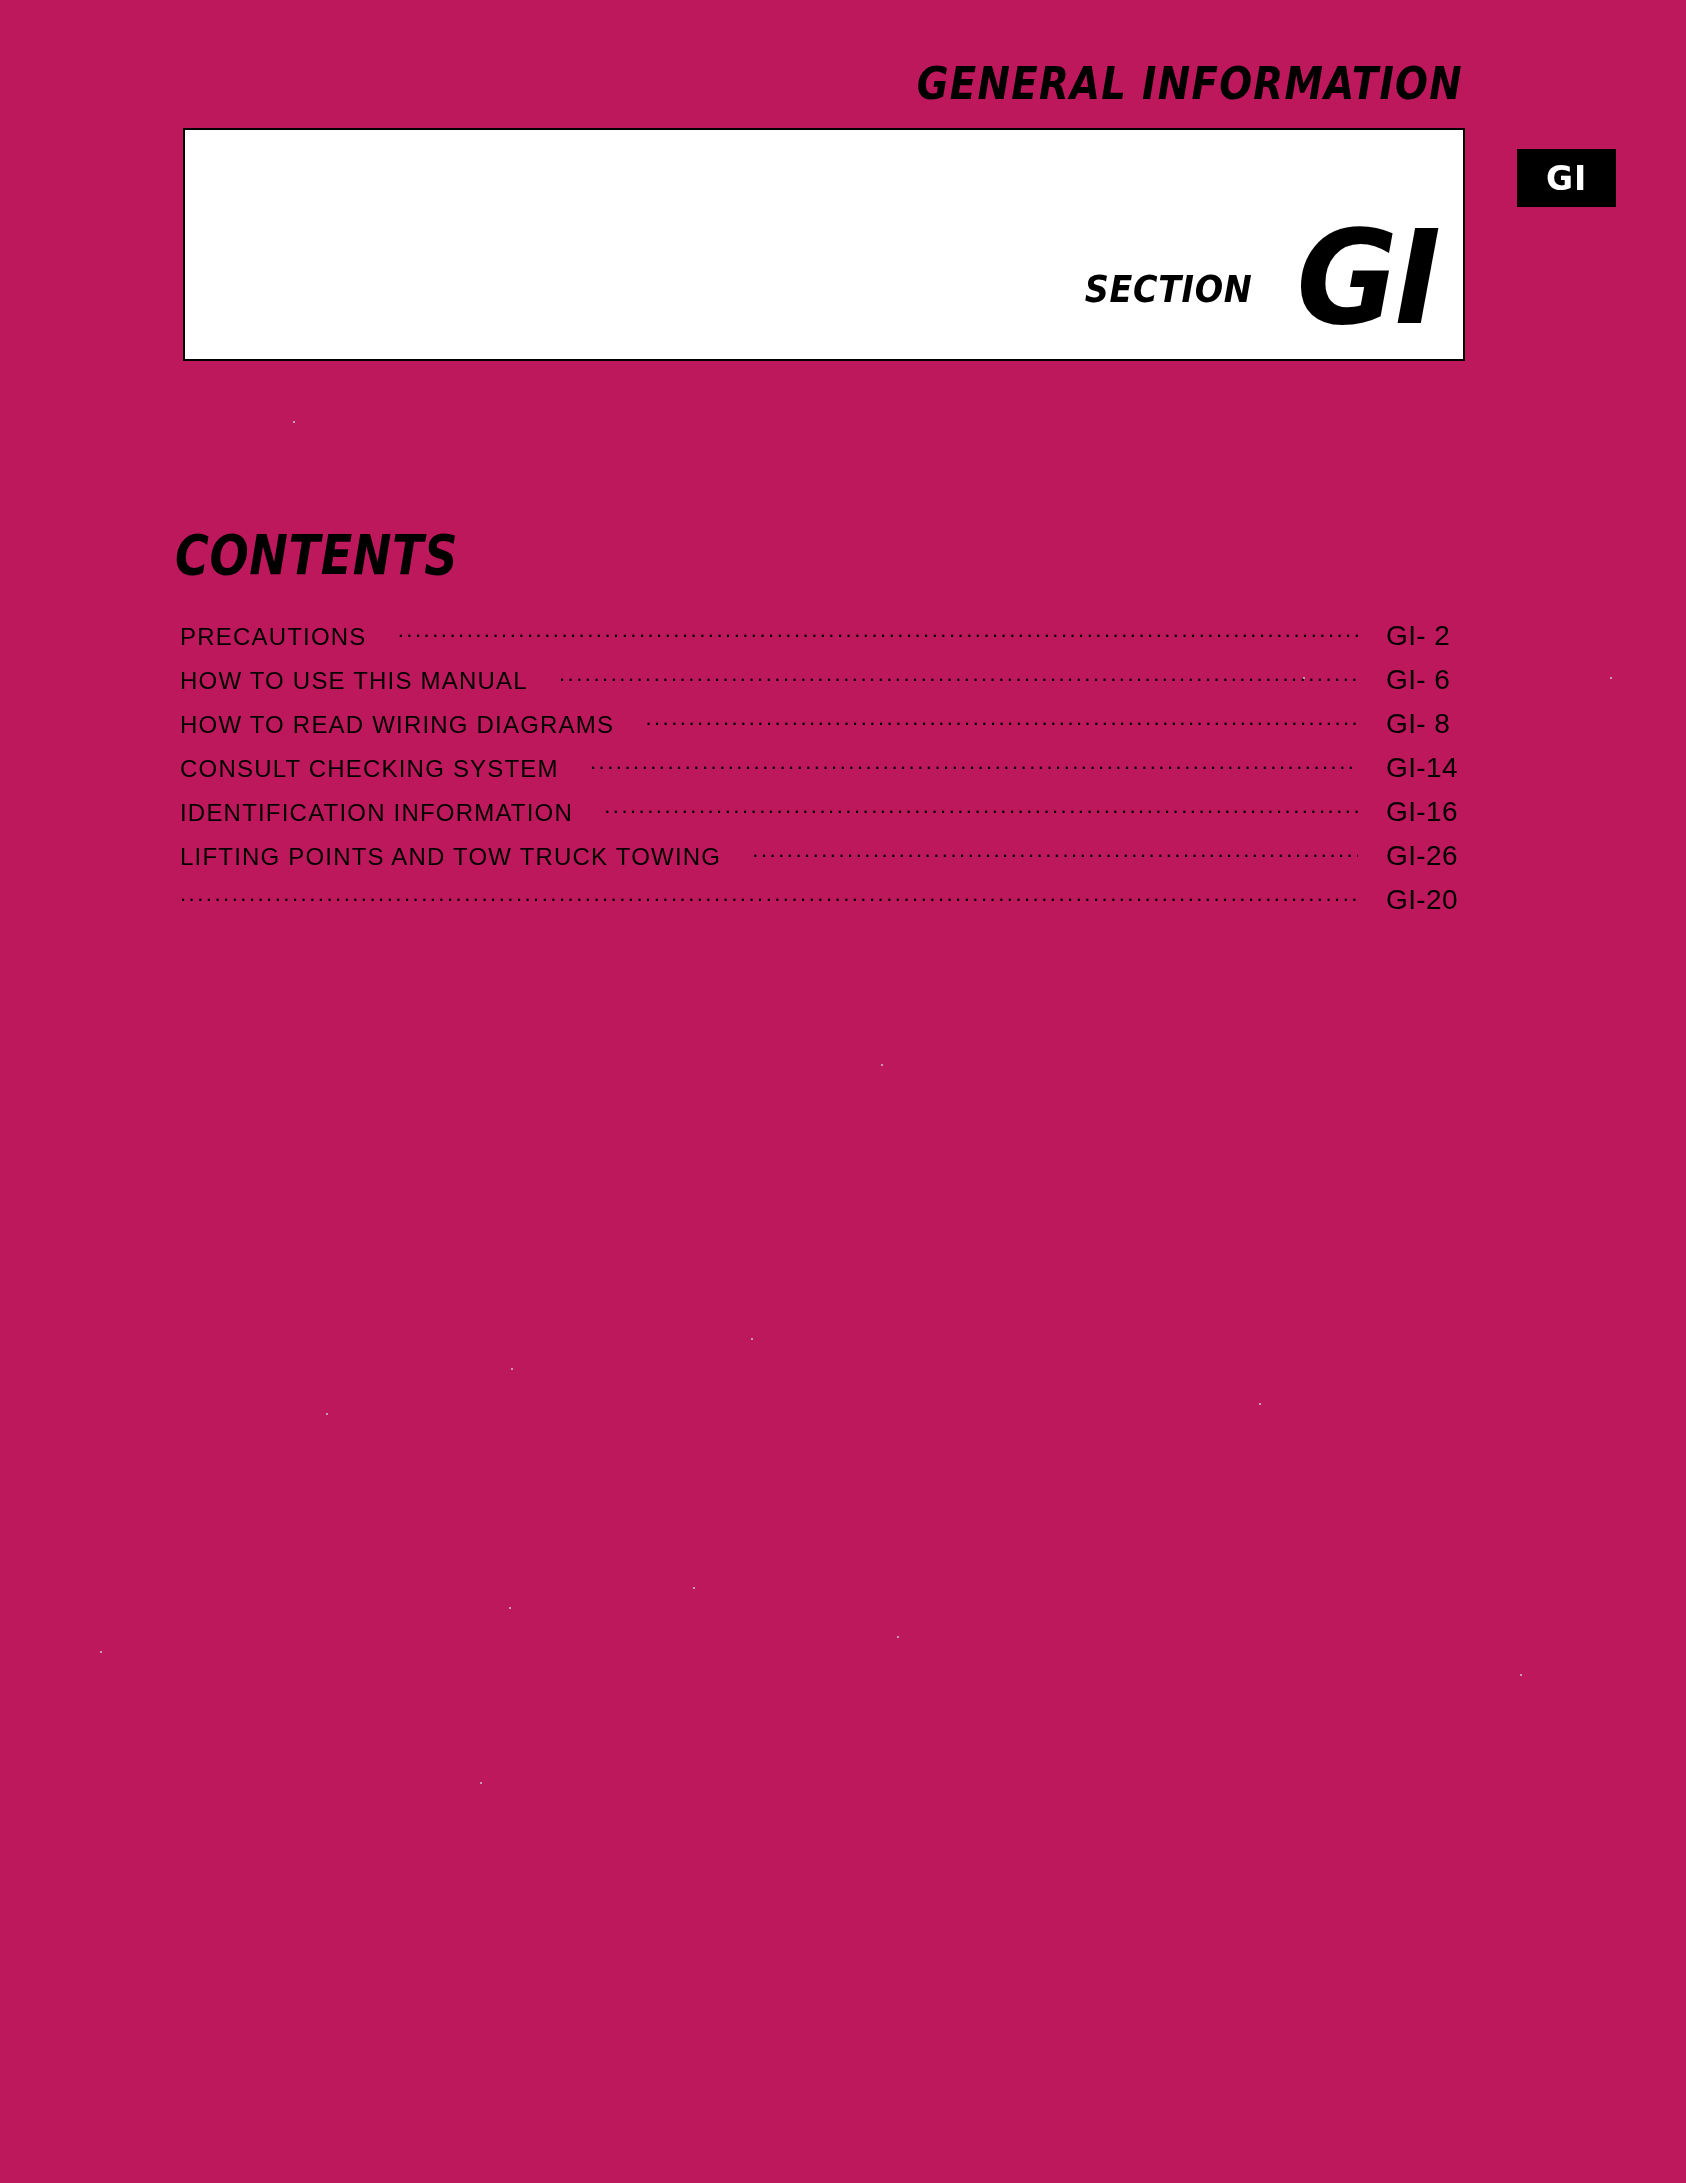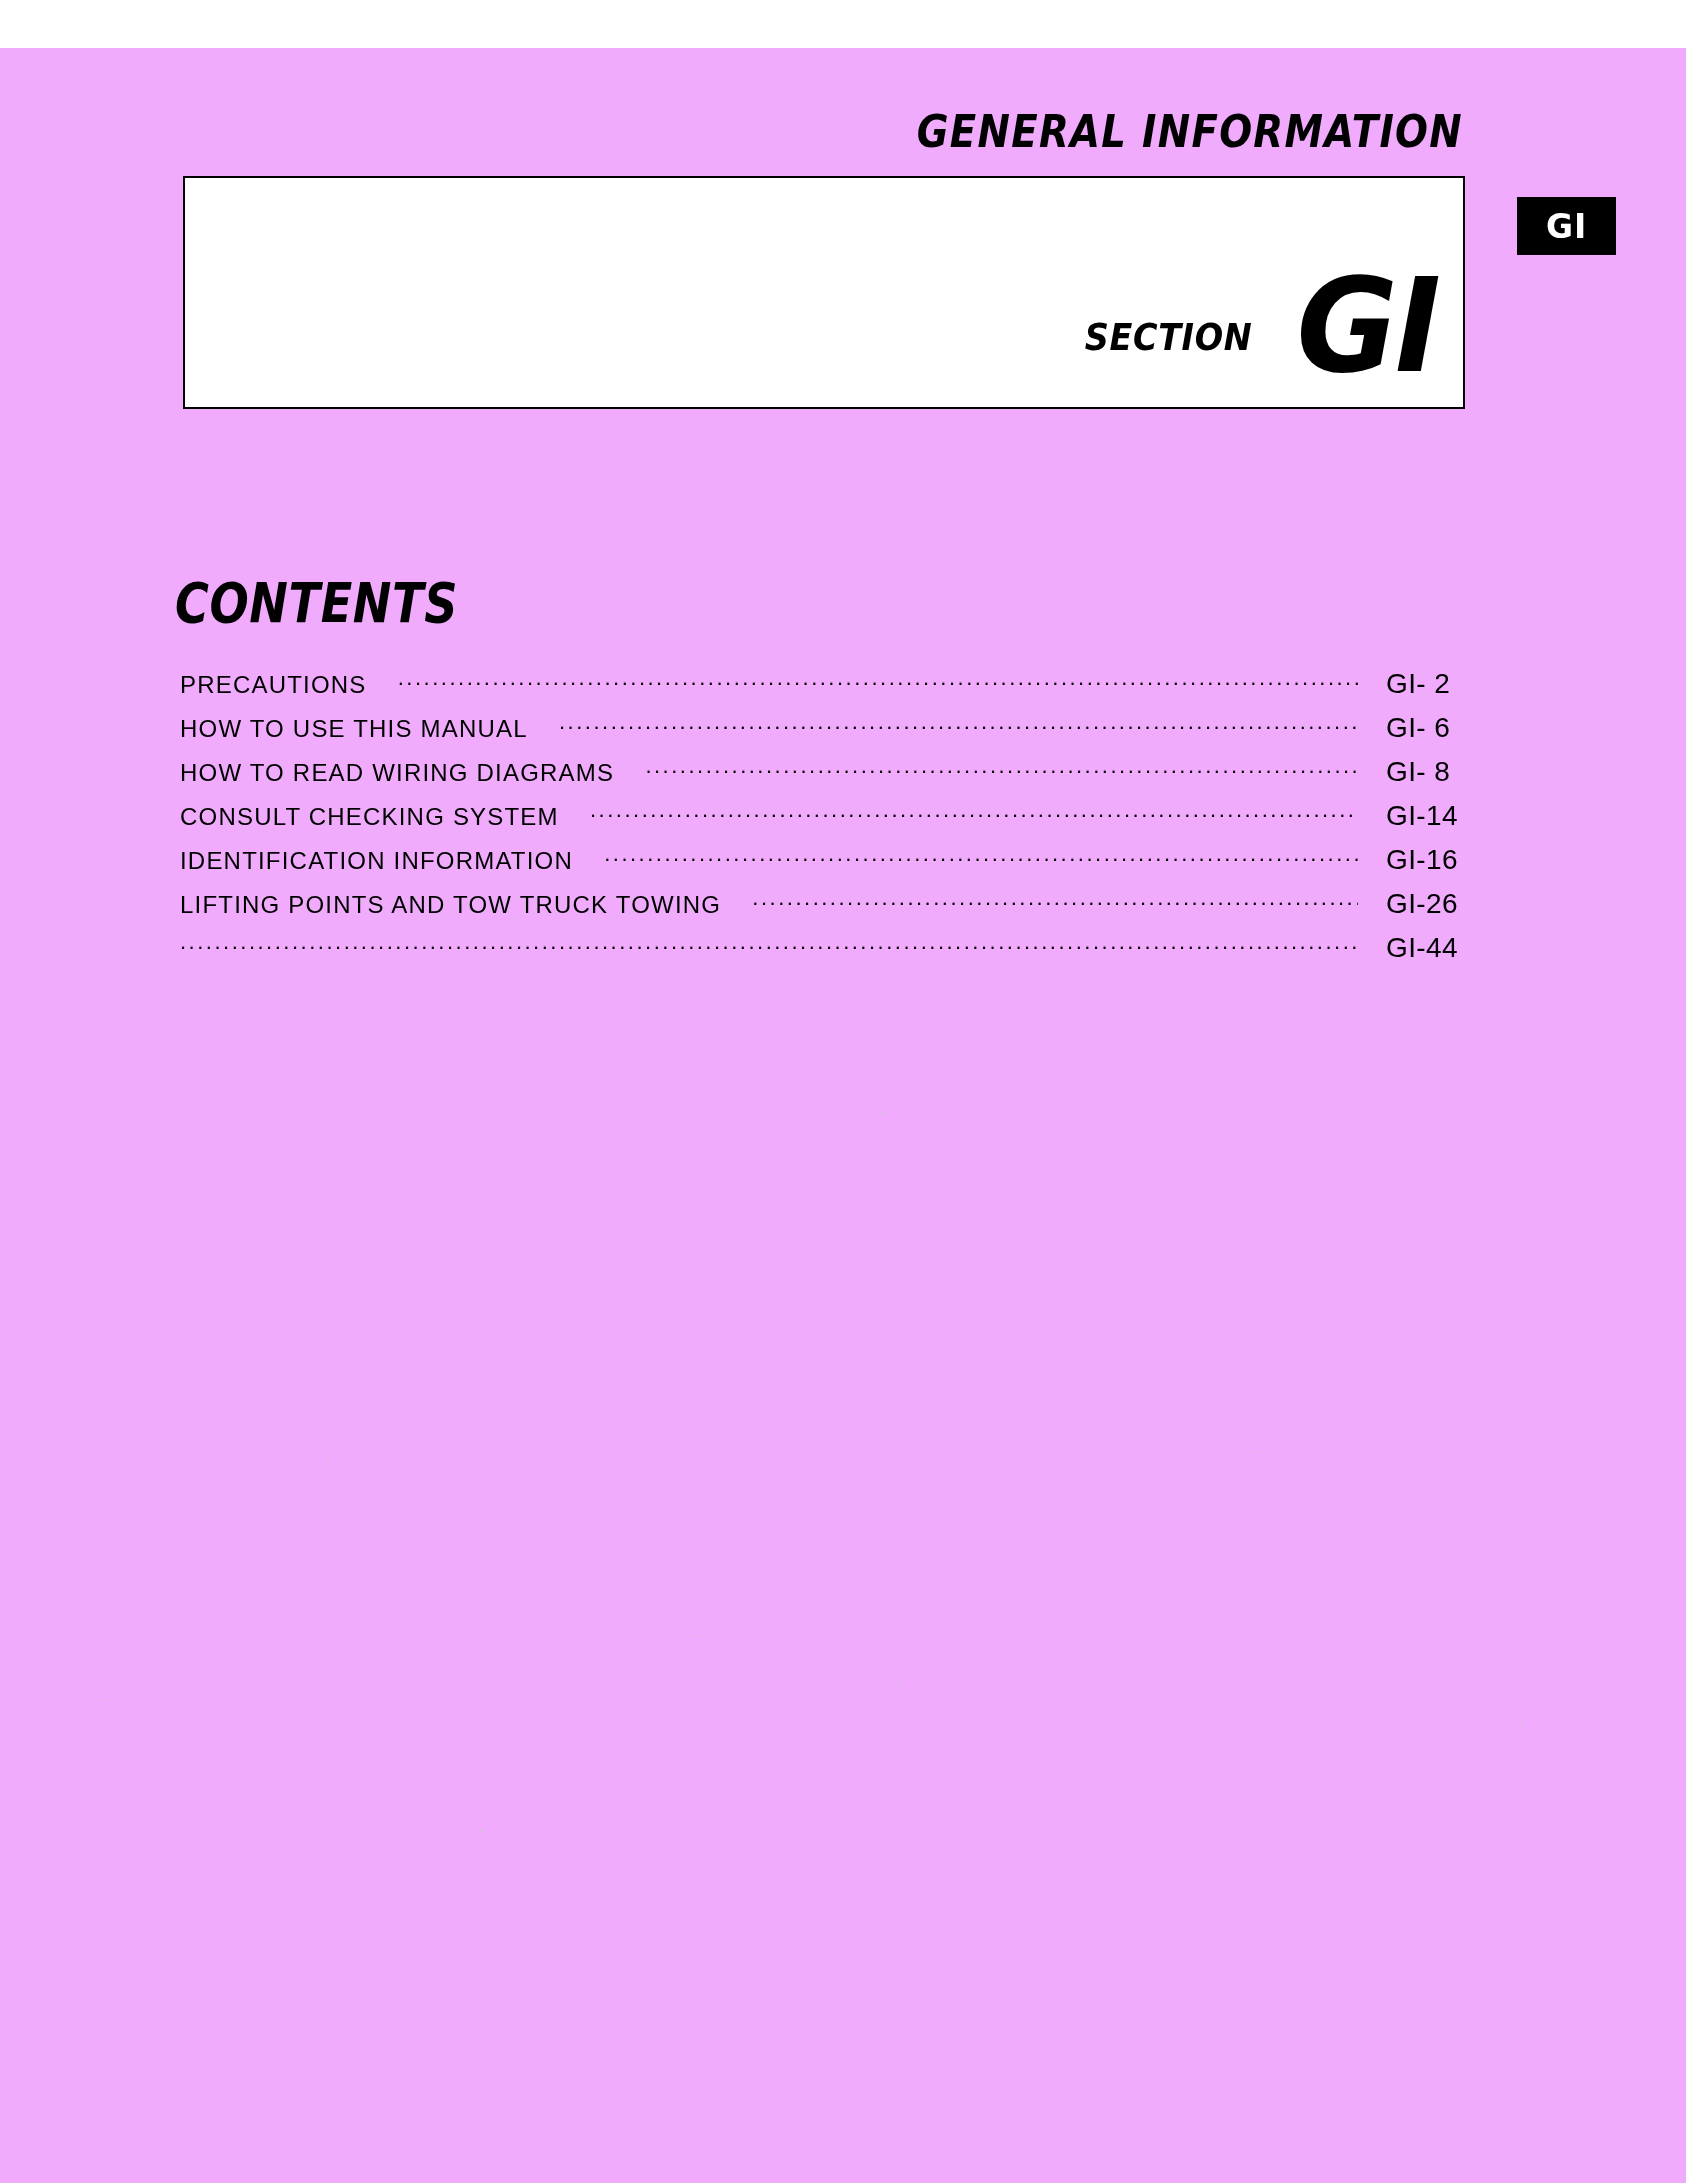--- a/index.html
+++ b/index.html
@@ -12,22 +12,21 @@
     height: 2183px;
     position: relative;
     font-family: "Liberation Sans", sans-serif;
     color: #000000;
     overflow: hidden;
   }
 
   .page {
     position: absolute;
     inset: 0;
-    background: #f0abfc;
-    margin-top: 48px;
+    background: #be185d;
   }
 
   
   .header-title {
     position: absolute;
     top: 57px;
     left: 0;
     width: 1463px;
     text-align: right;
     font-family: "DejaVu Sans", sans-serif;
@@ -219,21 +218,21 @@
     </div>
 
     <div class="toc-row">
       <span class="toc-label">LIFTING POINTS AND TOW TRUCK TOWING</span>
       <span class="toc-dots"></span>
       <span class="toc-page">GI-26</span>
     </div>
 
     <div class="toc-row">
       <span class="toc-dots"></span>
-      <span class="toc-page">GI-44</span>
+      <span class="toc-page">GI-20</span>
     </div>
 
   </div>
 
   <span class="speck" style="top:421px;left:293px;"></span>
   <span class="speck" style="top:677px;left:1303px;"></span>
   <span class="speck" style="top:1064px;left:881px;"></span>
   <span class="speck" style="top:1338px;left:751px;"></span>
   <span class="speck" style="top:1368px;left:511px;"></span>
   <span class="speck" style="top:1413px;left:326px;"></span>

